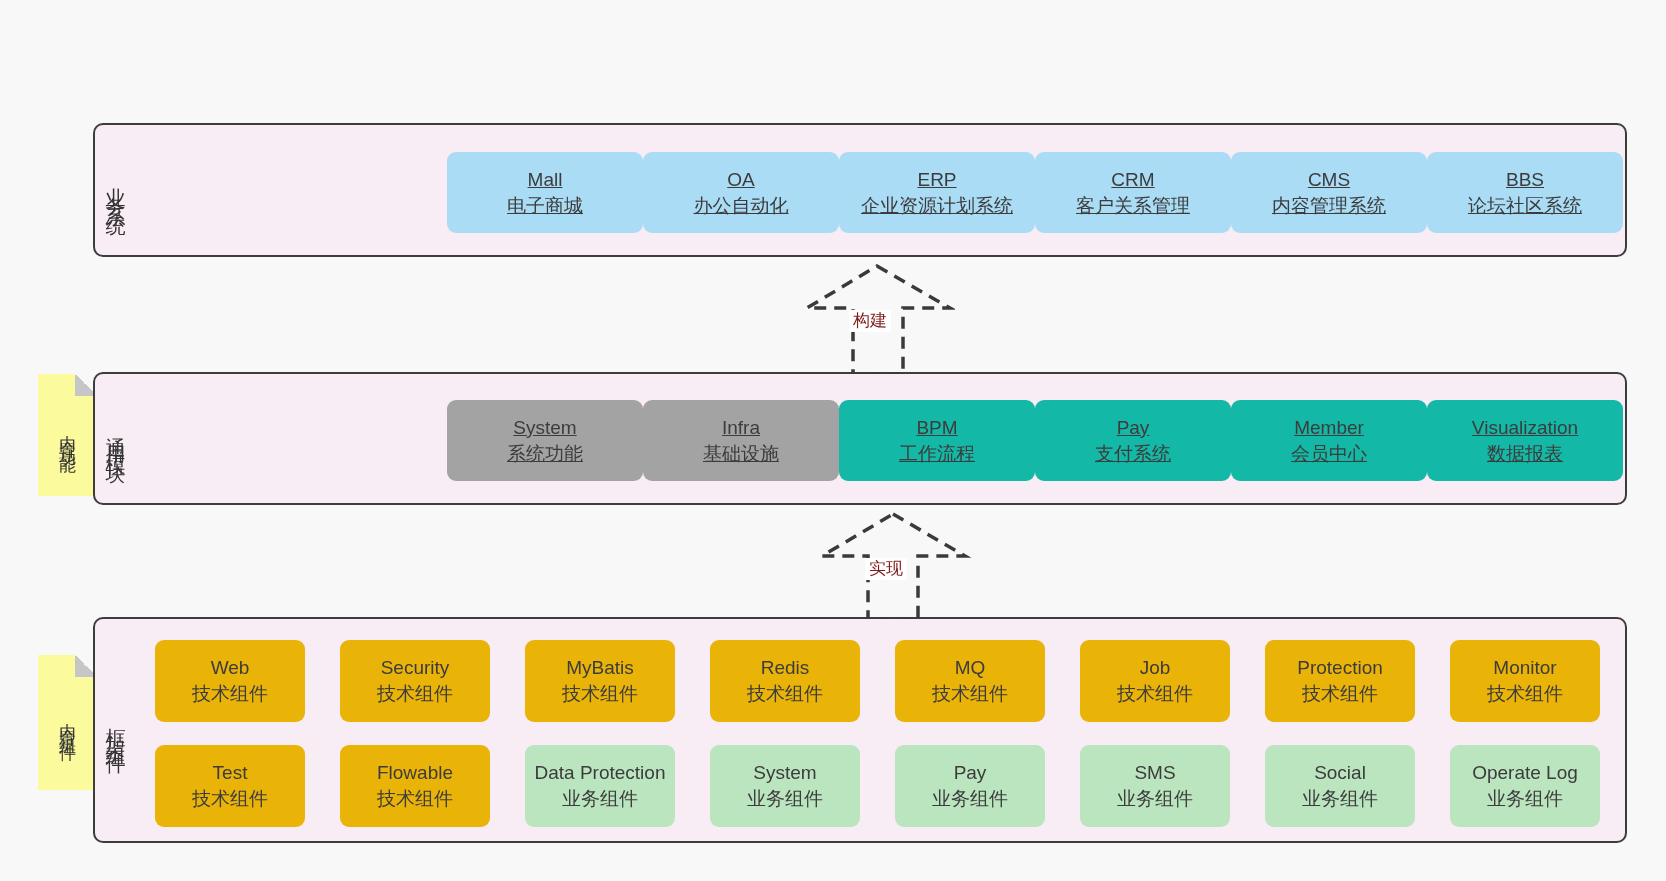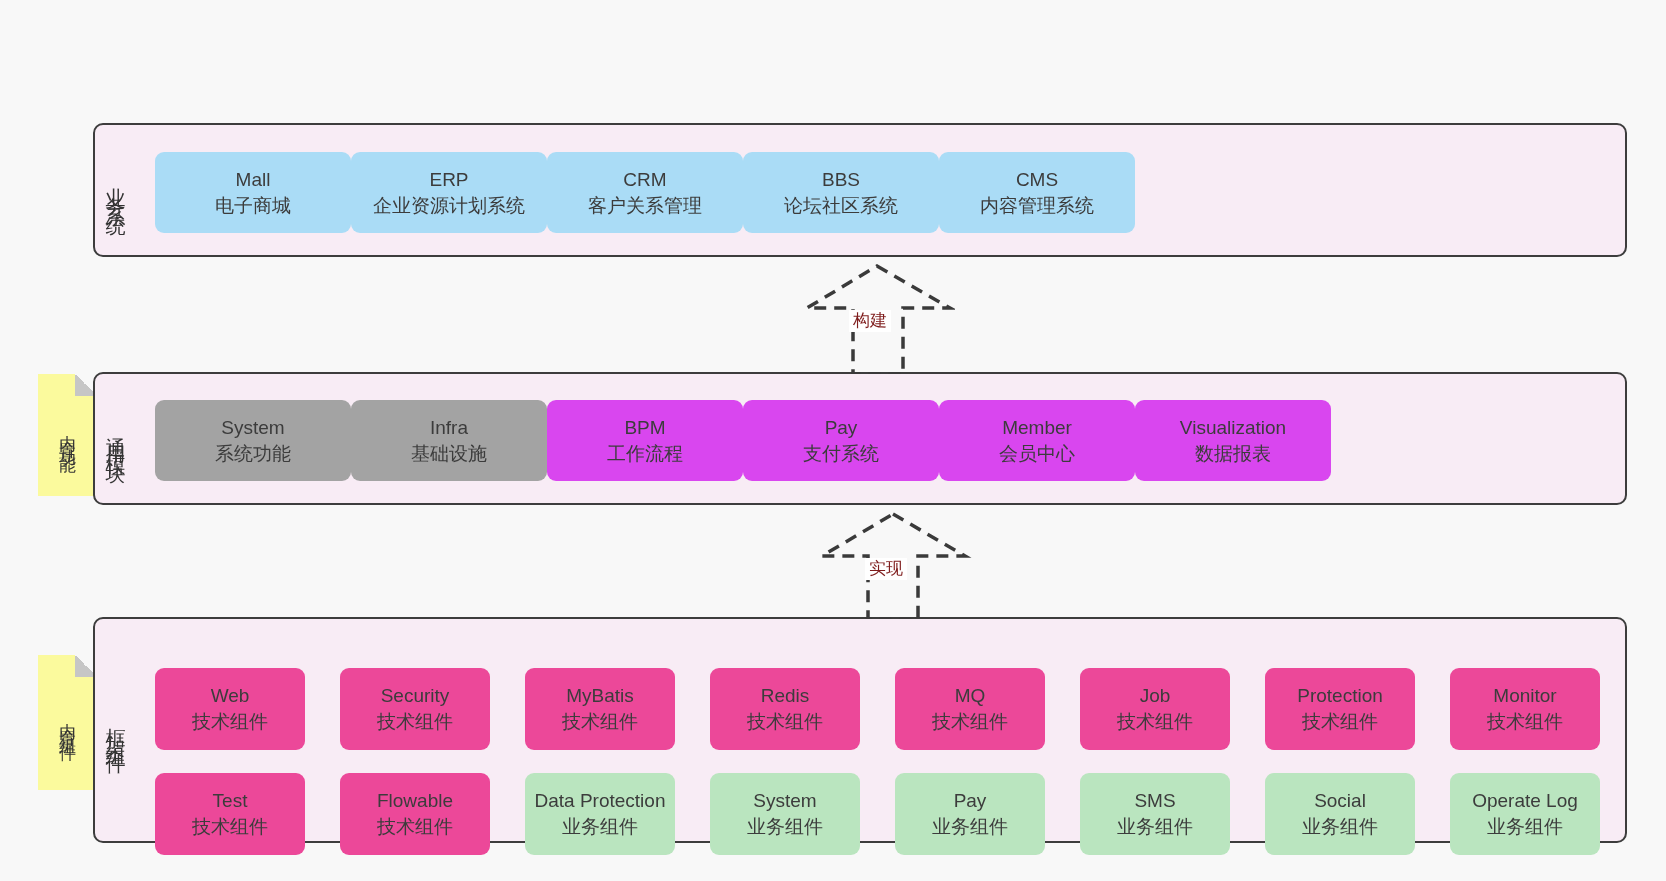--- a/index.html
+++ b/index.html
@@ -18,39 +18,39 @@
   .panel-components { top:617px; height:226px; }
 
   .vlabel {
     position:absolute; left:11px; top:50%; transform:translateY(-50%);
     writing-mode:vertical-rl; text-orientation:upright;
     font-size:20px; letter-spacing:9px; line-height:1; color:#333;
     white-space:nowrap;
   }
 
   
-  .row6 { position:absolute; left:60px; right:2px; display:flex; justify-content:flex-start; }
+  .row6 { position:absolute; left:60px; right:2px; display:flex; justify-content:flex-end;text-decoration:underline; }
   .panel-business .row6 { top:27px; }
   .panel-modules  .row6 { top:26px; }
   .row8 { position:absolute; left:60px; display:flex; gap:35px; }
   .row8.r1 { top:21px; }
   .row8.r2 { top:126px;align-items:flex-end; }
 
   .box {
     display:flex; flex-direction:column; align-items:center; justify-content:center;
     border-radius:9px; text-align:center; font-size:19px; line-height:26px;
     padding:0 6px; color:#3c3c3c;
   }
   .row6 .box { width:196px; height:81px; }
   .row8 .box { width:150px; height:82px; }
 
   .blue       { background:#aadcf6; }
   .red        { background:#a3a3a3; }
-  .pink       { background:#d946ef; }
-  .green      { background:#ec4899;margin-top:28px; }
+  .pink       { background:#14b8a6; }
+  .green      { background:#eab308; }
   .lightgreen { background:#bae5bf; }
 
   
   .sticky {
     position:absolute; left:38px; width:59px; background:#fbfa9d; z-index:1;
   }
   .sticky-modules    { top:374px; height:122px; }
   .sticky-components { top:655px; height:135px; }
   .sticky .fold {
     position:absolute; top:0; right:0; width:22px; height:22px;
@@ -76,34 +76,38 @@
 <div class="stage">
 
   <div class="panel panel-business">
     <div class="vlabel">业务系统</div>
     <div class="row6">
       <div class="box blue">
         <span>Mall</span>
         <span>电子商城</span>
       </div>
       <div class="box blue">
+        <span>OA</span>
+        <span>办公自动化</span>
+      </div>
+      <div class="box blue">
         <span>ERP</span>
         <span>企业资源计划系统</span>
       </div>
       <div class="box blue">
         <span>CRM</span>
         <span>客户关系管理</span>
       </div>
       <div class="box blue">
+        <span>CMS</span>
+        <span>内容管理系统</span>
+      </div>
+      <div class="box blue">
         <span>BBS</span>
         <span>论坛社区系统</span>
-      </div>
-      <div class="box blue">
-        <span>CMS</span>
-        <span>内容管理系统</span>
       </div>
     </div>
   </div>
 
   <div class="arrow" style="left:800px; top:262px;">
     <svg width="155" height="112" viewBox="0 0 155 112">
       <polygon points="77,4 150,46 103,46 103,112 53,112 53,46 7,46" fill="none" stroke="#3a3a3a" stroke-width="3.5" stroke-dasharray="12 8"></polygon>
     </svg>
   </div>
   <div class="arrow-label" style="left:849px; top:310px;">构建</div>

